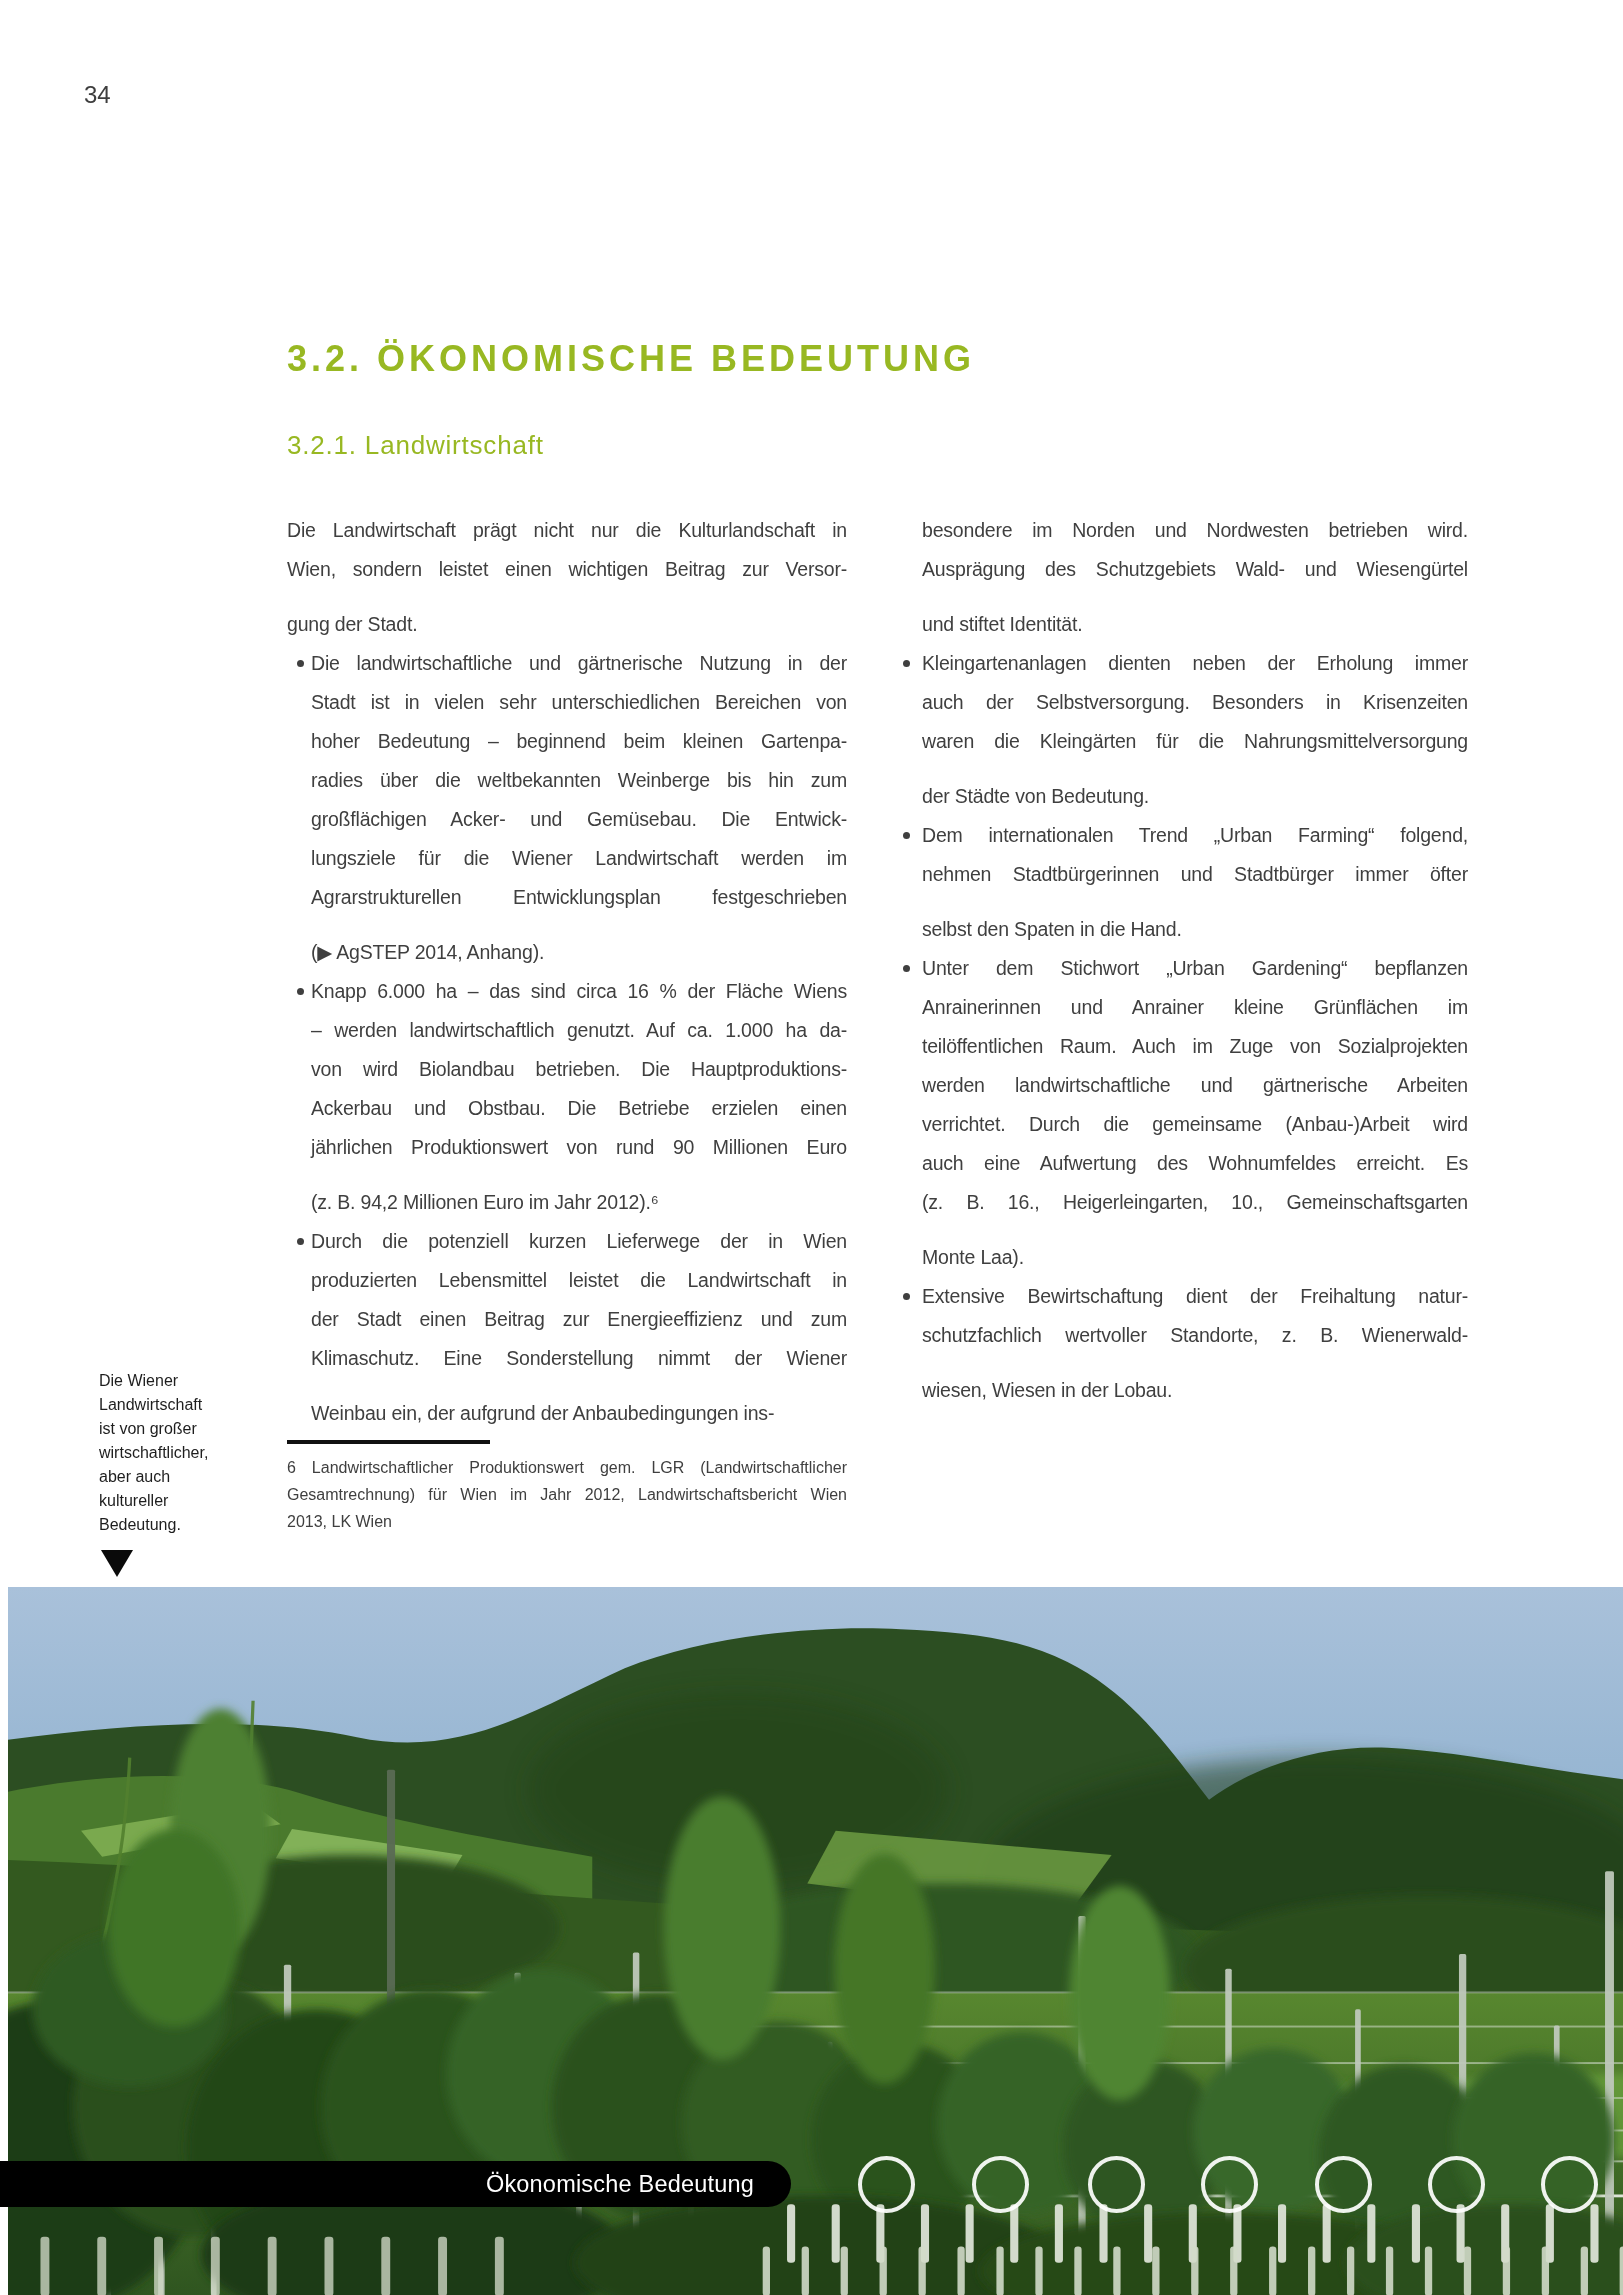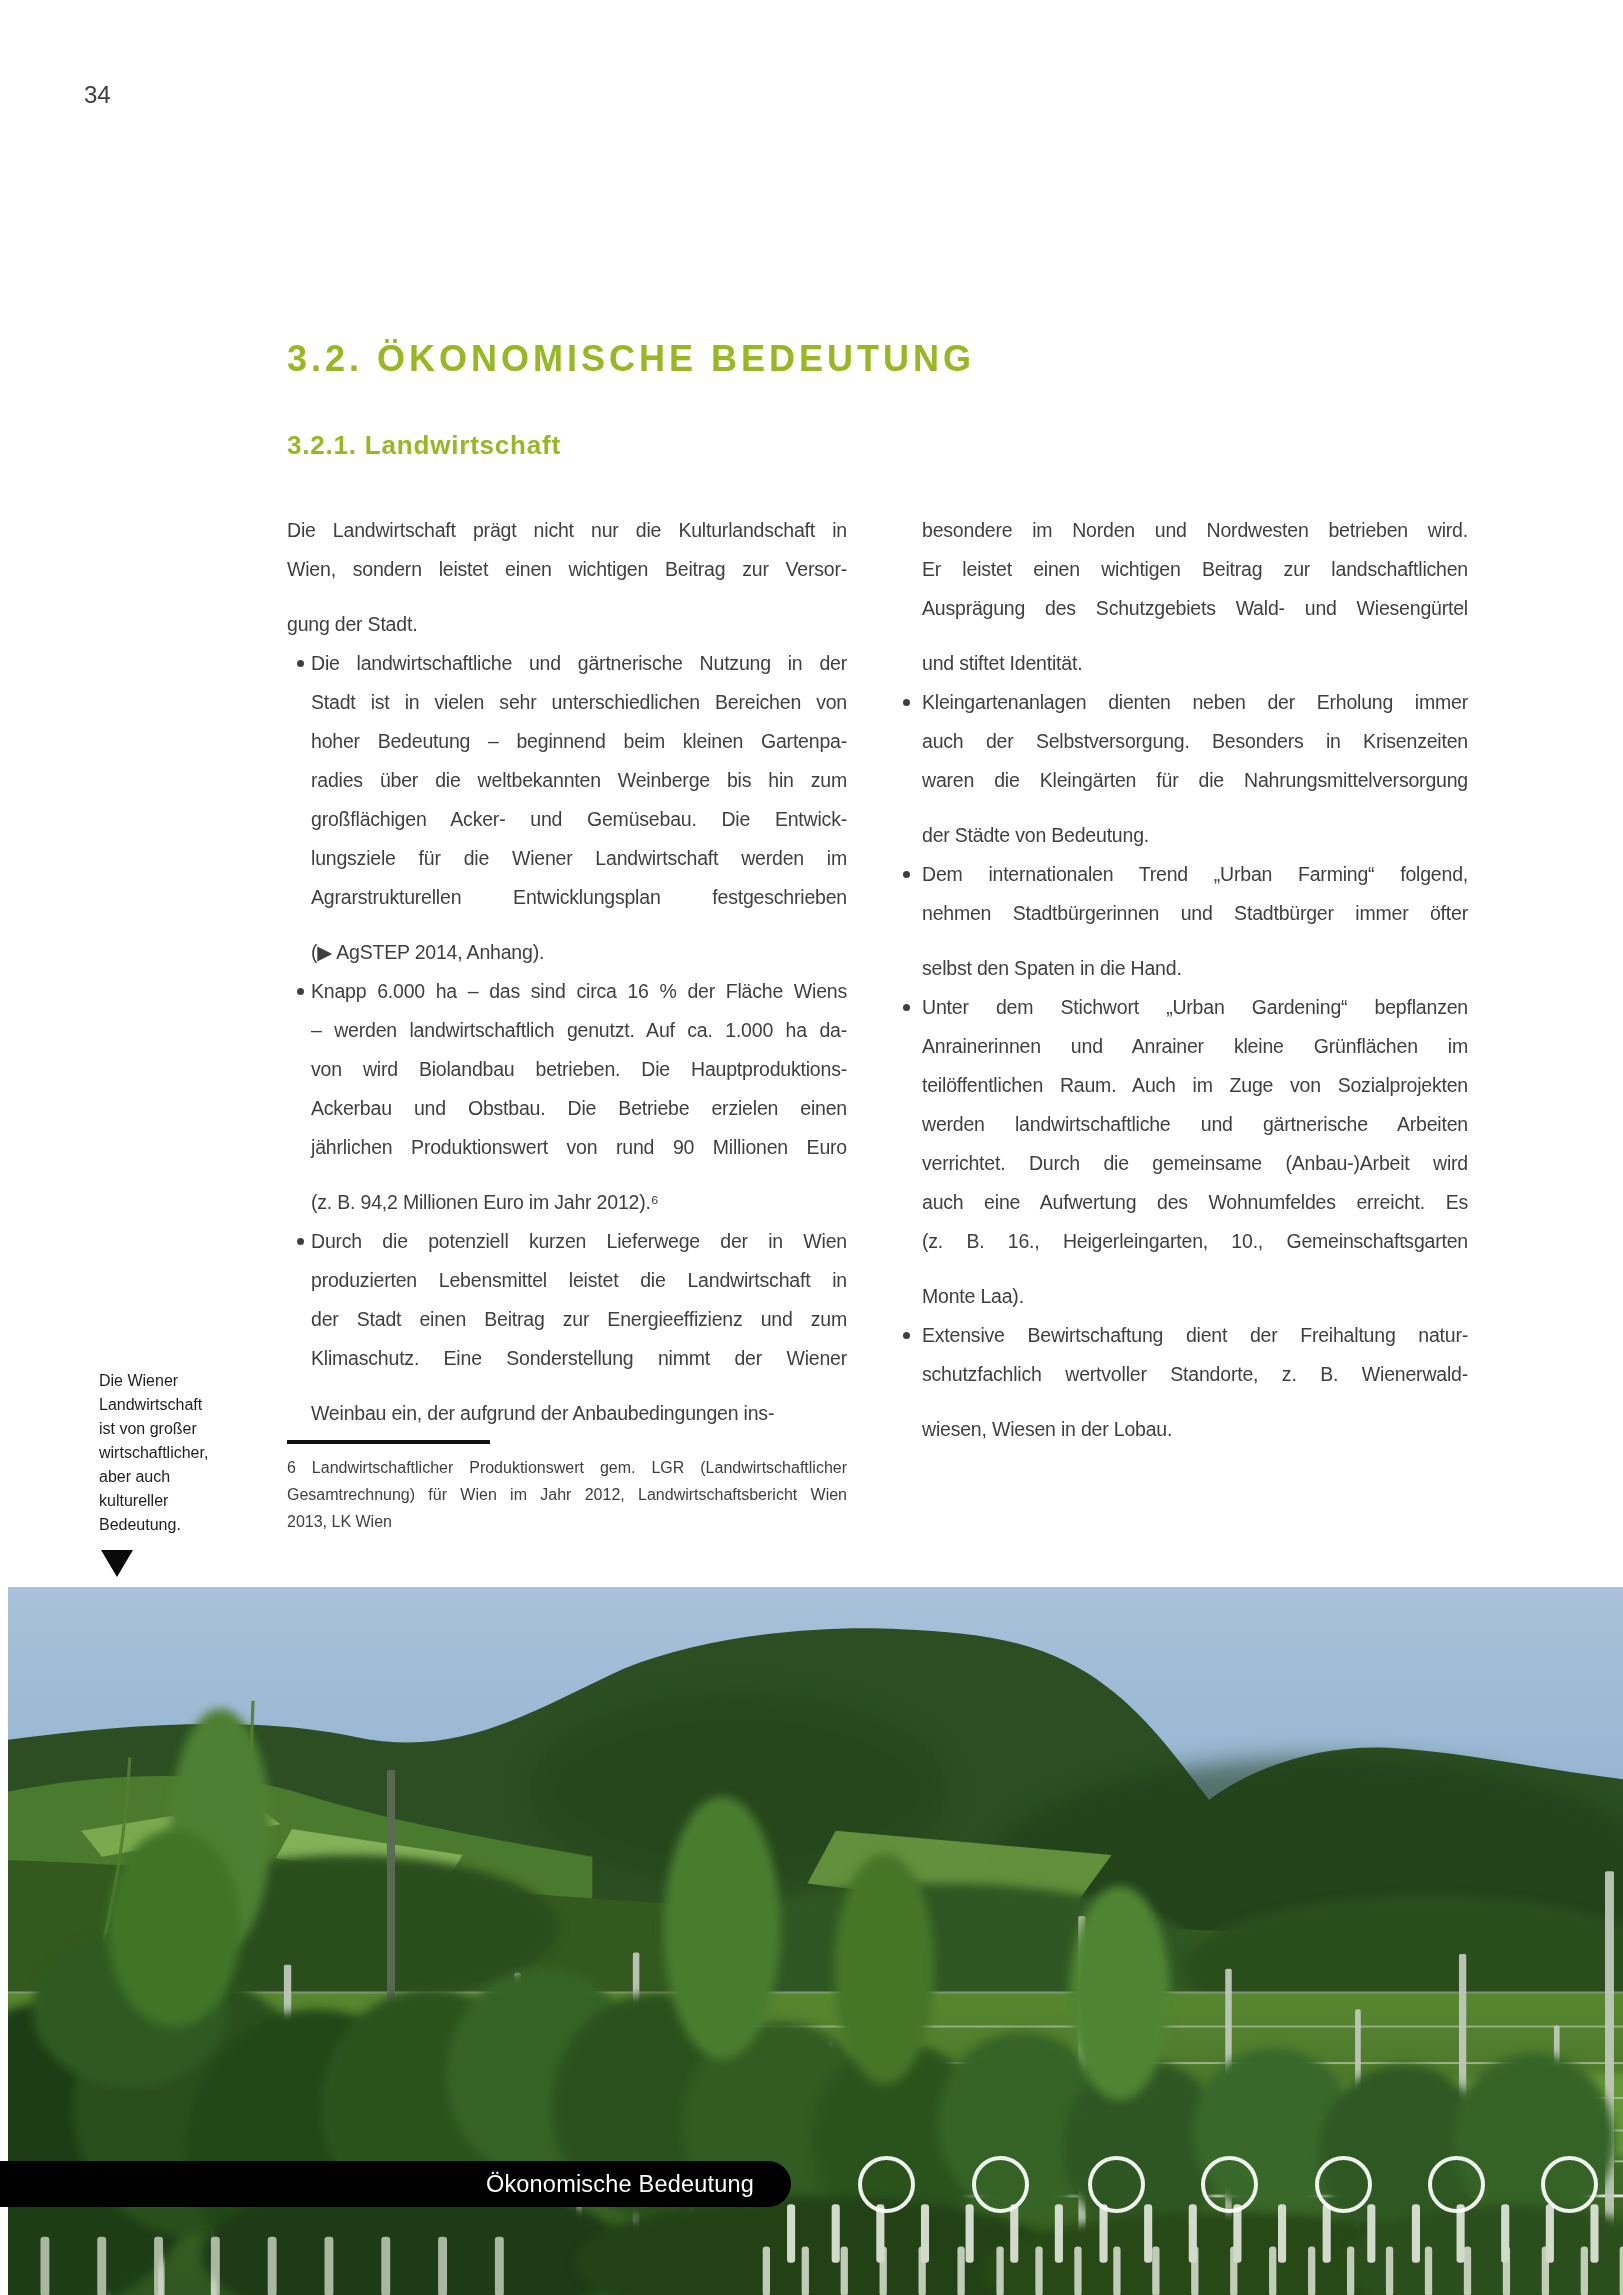--- a/index.html
+++ b/index.html
@@ -11,21 +11,21 @@
     position:relative;width:1623px;height:2295px;background:#ffffff;overflow:hidden;
     font-family:"Liberation Sans","DejaVu Sans",sans-serif;color:var(--ink);
   }
   .page-number{position:absolute;left:84px;top:81px;font-size:24px;color:#3e3e3e;}
   h1.section-heading{
     position:absolute;left:287px;top:338px;margin:0;
     font-size:36px;font-weight:bold;letter-spacing:4px;color:var(--accent);white-space:nowrap;
   }
   h2.subsection-heading{
     position:absolute;left:287px;top:430px;margin:0;
-    font-size:26px;font-weight:bold;letter-spacing:0.8px;color:var(--accent);white-space:nowrap;
+    font-size:26px;font-weight:normal;letter-spacing:0.8px;color:var(--accent);white-space:nowrap;
   }
   .col{position:absolute;top:511px;font-size:19.5px;letter-spacing:-0.2px;color:var(--ink);}
   #col-left{left:287px;width:560px;}
   #col-right{left:901px;width:567px;}
   .block{position:relative;}
   #col-left .block.bullet{padding-left:24px;}
   #col-right .block{padding-left:21px;}
   .block .dot{position:absolute;top:16px;width:7.3px;height:7.3px;border-radius:50%;background:#3f3f3f;}
   #col-left .dot{left:9.7px;}
   #col-right .dot{left:1.6px;}
@@ -104,21 +104,20 @@
           <div class="line">der Stadt einen Beitrag zur Energieeffizienz und zum</div>
           <div class="line">Klimaschutz. Eine Sonderstellung nimmt der Wiener</div>
           <div class="line last">Weinbau ein, der aufgrund der Anbaubedingungen ins-</div>
         </div>
       </div>
     </div>
   <div class="col" id="col-right">
       <div class="block cont">
         <div>
           <div class="line">besondere im Norden und Nordwesten betrieben wird.</div>
-          <div class="line">Er leistet einen wichtigen Beitrag zur landschaftlichen</div>
           <div class="line">Ausprägung des Schutzgebiets Wald- und Wiesengürtel</div>
           <div class="line last">und stiftet Identität.</div>
         </div>
       </div>
       <div class="block bullet">
         <span class="dot"></span>
         <div>
           <div class="line">Kleingartenanlagen dienten neben der Erholung immer</div>
           <div class="line">auch der Selbstversorgung. Besonders in Krisenzeiten</div>
           <div class="line">waren die Kleingärten für die Nahrungsmittelversorgung</div>

